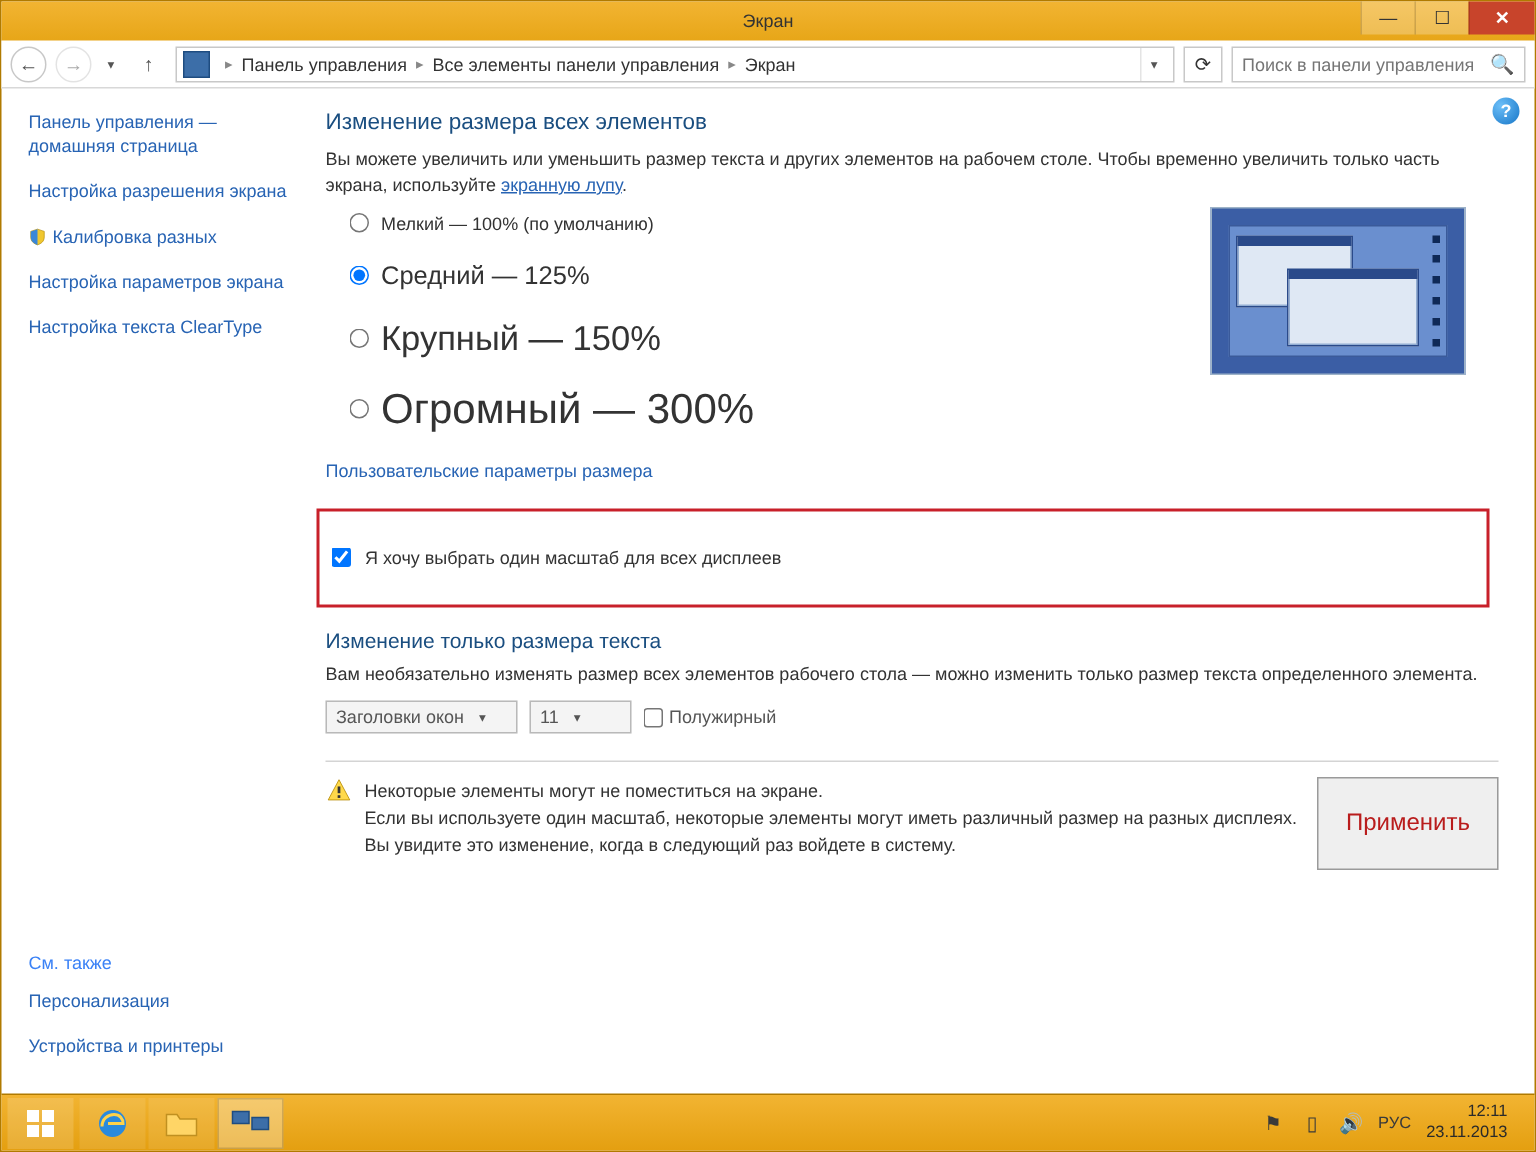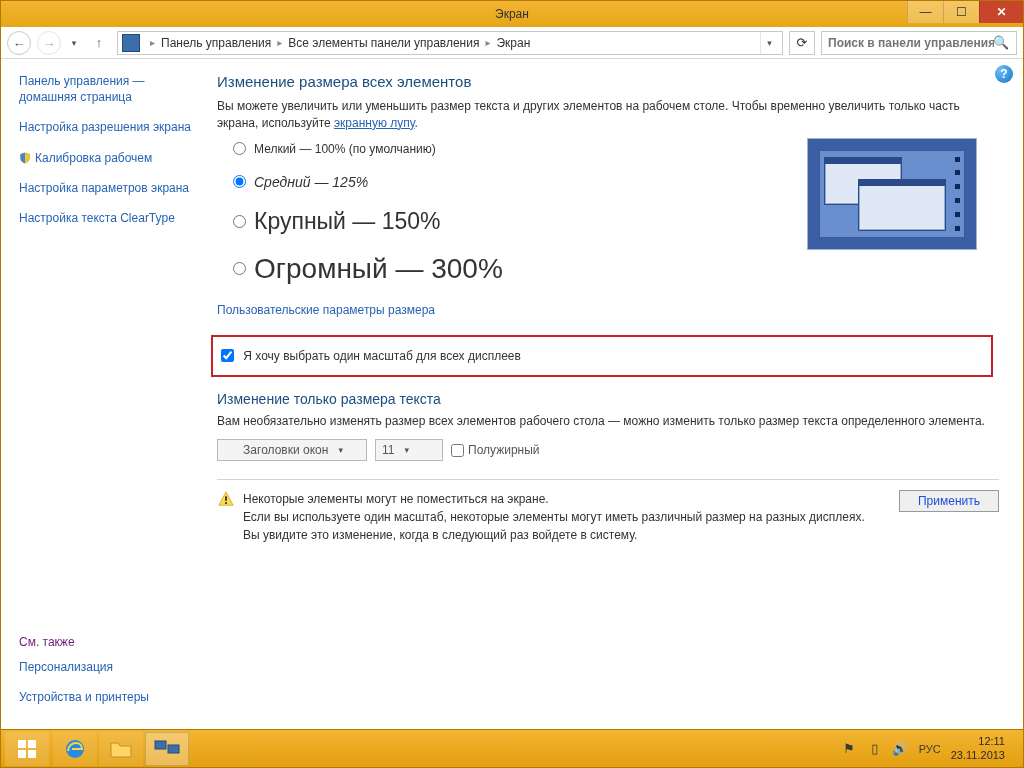--- a/index.html
+++ b/index.html
@@ -12,62 +12,62 @@
 .wbtn.close { background: #c8442b; color: #fff; width: 44px; font-weight: bold; }
 .navbar { height: 32px; background: #fff; border-bottom: 1px solid #d8d8d8; display: flex; align-items: center; padding: 0 6px; gap: 6px; font-size: 12px; color: #333; }
 .navbtn { width: 24px; height: 24px; border: 1px solid #c8c8c8; border-radius: 50%; display: flex; align-items: center; justify-content: center; color: #555; font-size: 13px; }
 .dd { width: 14px; height: 24px; display: flex; align-items: center; justify-content: center; color: #555; font-size: 9px; }
 .pthicon { width: 18px; height: 18px; background: #3c6ea8; border: 1px solid #1e4c80; display: inline-block; margin-right: 4px; }
 .breadcrumb { flex: 1; display: flex; align-items: center; height: 24px; border: 1px solid #c8c8c8; padding: 0 4px; background: #fff; white-space: nowrap; }
 .breadcrumb .sep { color: #888; padding: 0 6px; font-size: 10px; }
 .bcdd { width: 18px; display:flex; align-items:center; justify-content:center; color:#555; font-size:9px; margin-left:auto; border-left:1px solid #e4e4e4; height:100%; }
 .refbtn { width: 26px; height: 24px; border: 1px solid #c8c8c8; display: flex; align-items: center; justify-content: center; font-size: 13px; color:#333; }
 .search { width: 196px; height: 24px; border: 1px solid #c8c8c8; display: flex; align-items: center; padding: 0 6px; color: #888; }
-.search input { border: none; outline: none; font-size: 12px; flex:1; color:#333; background:transparent;font-weight:bold; }
+.search input { border: none; outline: none; font-size: 12px; flex:1; color:#333; background:transparent; }
 .search .sicon { color:#6a6a6a; font-size:13px; }
 .body { flex: 1; display: flex; position: relative; overflow: hidden; }
 .helpicon { position: absolute; right: 10px; top: 6px; width: 18px; height: 18px; border-radius: 50%; background: radial-gradient(circle at 30% 30%, #6bbef8, #1776c7); color:#fff; font-size:12px; font-weight:bold; display:flex; align-items:center; justify-content:center; }
 .sidebar { width: 206px; padding: 14px 10px 10px 18px; font-size: 12px; display:flex; flex-direction:column; }
 .sidebar a { color: #2864b4; text-decoration: none; display: block; margin-bottom: 14px; line-height: 1.35; }
 .sidebar .shield { display:inline-block; width:12px; height:12px; margin-right:4px; vertical-align:-2px; }
 .sidebar .spacer { flex:1; }
-.sidebar .see-also { color: #701a75; font-size: 12px; margin: 0 0 10px 0; }
+.sidebar .see-also { color: #3b82f6; font-size: 12px; margin: 0 0 10px 0; }
 .main { flex: 1; padding: 14px 24px 10px 10px; font-size: 12px; color: #333; overflow:auto; }
 .main h1 { font-size: 15px; font-weight: 400; color: #1a4e80; margin-bottom: 8px; }
 .main p.intro { font-size: 12px; line-height: 1.4; margin-bottom: 10px; }
 .main a.link { color: #2864b4; text-decoration: underline; }
 .scale-area { position: relative; margin-top: 4px; }
 .preview { position: absolute; right: 22px; top: -4px; width: 170px; height: 112px; border: 1px solid #9eb3c8; background: #3b5ea5; display:flex; align-items:center; justify-content:center; }
 .preview-inner { width: 146px; height: 88px; background: #6a8fcf; border: 1px solid #3a5a9a; position: relative; }
 .pwin { position:absolute; background:#dfe8f4; border:1px solid #2a4a8a; box-shadow: 0 0 0 1px #93aed3 inset; }
 .pwin .pbar { height:6px; background:#2a4a8a; }
 .dots { position:absolute; right:3px; top:6px; bottom:6px; width:6px; display:flex; flex-direction:column; justify-content:space-between; }
 .dots span { width:5px; height:5px; background:#0f2957; }
 .radios { padding-left: 16px; }
 .radio-row { display: flex; align-items: center; margin: 10px 0 18px 0; cursor: pointer; }
 .radio-row input { margin-right: 8px; }
 .sz-small label { font-size: 12px; }
-.sz-medium label { font-size: 14px; font-style: italic; }
+.sz-medium label { font-size: 17px; }
 .sz-large label { font-size: 23px; }
 .sz-xl label { font-size: 28px; }
 .custom-link { display: block; margin: 6px 0 18px 0; color: #2864b4; text-decoration: none; font-size: 12px; }
-.highlight-box { border: 2px solid #c8202a; padding: 12px 8px; margin: 0 6px 14px -6px; }
+.highlight-box { border: 2px solid #c8202a; padding: 24px 8px; margin: 0 6px 14px -6px; }
 .highlight-box label { font-size: 12px; }
 .highlight-box input { margin-right: 6px; vertical-align: -2px; }
 .main h2 { font-size: 14px; font-weight: 400; color: #1a4e80; margin-bottom: 6px; }
 .controls-row { display:flex; align-items:center; gap:8px; margin: 10px 0 18px 0; }
 .fakeselect { border:1px solid #b9b9b9; background:#f4f4f4; height:22px; font-size:12px; display:flex; align-items:center; padding: 0 4px 0 6px; color:#555; }
 .fakeselect .arr { margin-left:10px; font-size:9px; color:#555; }
 .chk-bold { font-size:12px; color:#555; display:flex; align-items:center; }
 .chk-bold input { margin-right:4px; }
 hr.sep { border:none; border-top:1px solid #d4d4d4; margin: 4px 0 10px 0; }
 .warn-row { display:flex; align-items:flex-start; gap:8px; }
 .warn-icon { width:18px; height:18px; flex-shrink:0; }
 .warn-text { font-size:12px; line-height:1.5; flex:1; }
-.apply-btn { border:1px solid #9a9a9a; background:#efefef; font-size:12px; padding: 3px 18px; color:#1d4ed8; }
+.apply-btn { border:1px solid #9a9a9a; background:#efefef; font-size:16px; padding: 21px 18px; color:#b91c1c; }
 .taskbar { height: 38px; background: linear-gradient(#f2b432,#e49f10); display:flex; align-items:center; padding: 0 4px; font-size:12px; color:#1f1f1f; border-top:1px solid #b07a00; }
 .start-btn { width:44px; height:34px; background: rgba(255,255,255,0.15); display:flex; align-items:center; justify-content:center; margin-right:4px; }
 .start-grid { width:18px; height:18px; display:grid; grid-template-columns:1fr 1fr; grid-template-rows:1fr 1fr; gap:2px; }
 .start-grid span { background:#fff; }
 .tb-icon { width:44px; height:34px; display:flex; align-items:center; justify-content:center; margin-right:2px; background: rgba(255,255,255,0.1); }
 .tb-icon.active { background: rgba(255,255,255,0.3); border:1px solid rgba(0,0,0,0.15); }
 .tb-spacer { flex:1; }
 .tray { display:flex; align-items:center; gap:10px; padding-right:8px; }
 .tray-icon { width:16px; height:16px; display:flex; align-items:center; justify-content:center; font-size:13px; color:#3a3a3a; }
 .clock { text-align:right; font-size:11px; line-height:1.2; color:#2a2a2a; padding-right:6px; }
@@ -111,21 +111,21 @@
   <div class="body">
     <div class="helpicon">?</div>
 
     <div class="sidebar">
       <a href="#">Панель управления — домашняя страница</a>
       <a href="#">Настройка разрешения экрана</a>
       <a href="#">
         <svg class="shield" viewBox="0 0 16 16">
             <path d="M8 1 L14 3 V8 C14 12 11 14 8 15 C5 14 2 12 2 8 V3 Z" fill="#f0c72f" stroke="#b58a00" stroke-width="0.6"></path>
             <path d="M8 1 L8 15 C5 14 2 12 2 8 V3 Z" fill="#3a87d8"></path>
-          </svg><span>Калибровка рабочем</span>
+          </svg><span>Калибровка разных</span>
       </a>
       <a href="#">Настройка параметров экрана</a>
       <a href="#">Настройка текста ClearType</a>
       <div class="spacer"></div>
       <div class="see-also">См. также</div>
       <a href="#">Персонализация</a>
       <a href="#">Устройства и принтеры</a>
     </div>
 
     <div class="main">
@@ -179,21 +179,21 @@
         <label>
           <input type="checkbox" checked="" style="">
           <span>Я хочу выбрать один масштаб для всех дисплеев</span>
         </label>
       </div>
 
       <h2>Изменение только размера текста</h2>
       <p class="intro">Вам необязательно изменять размер всех элементов рабочего стола — можно изменить только размер текста определенного элемента.</p>
 
       <div class="controls-row">
-        <div class="fakeselect" style="width:150px;justify-content:center;">
+        <div class="fakeselect" style="width:128px;">
           <span>Заголовки окон</span>
             <span class="arr">▾</span>
         </div>
         <div class="fakeselect" style="width:68px;text-align:right;">
           <span>11</span>
             <span class="arr">▾</span>
         </div>
         <label class="chk-bold">
           <input type="checkbox" style="">
           <span>Полужирный</span>

